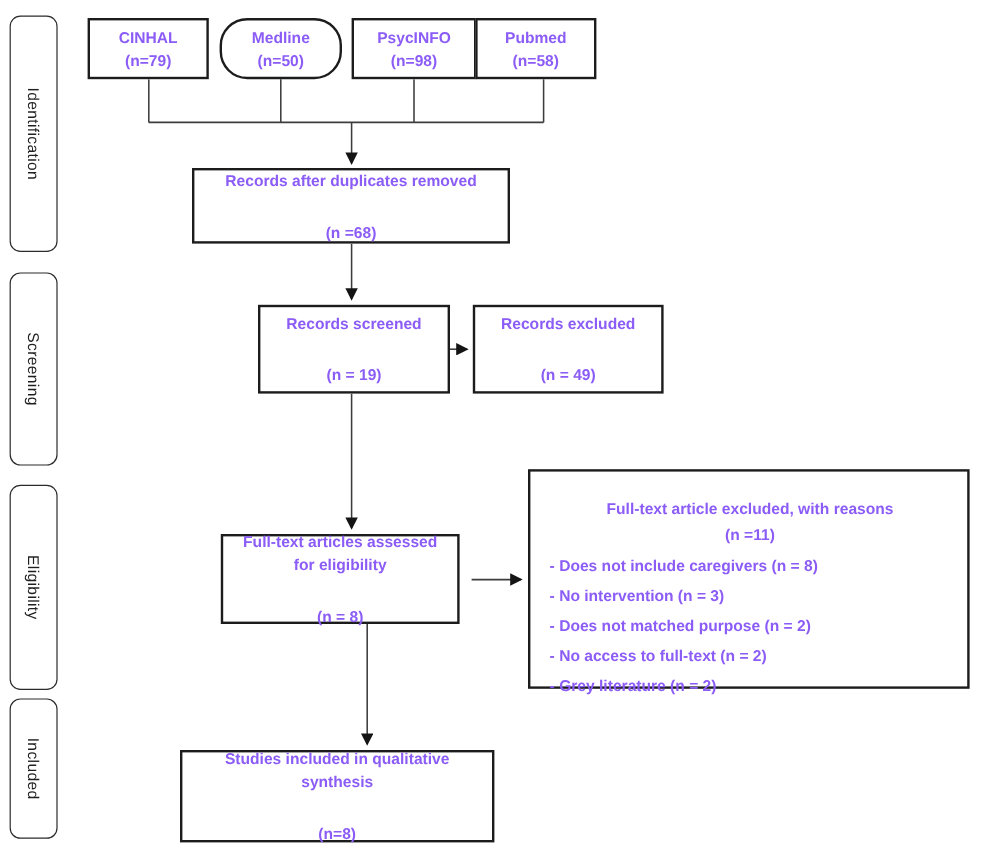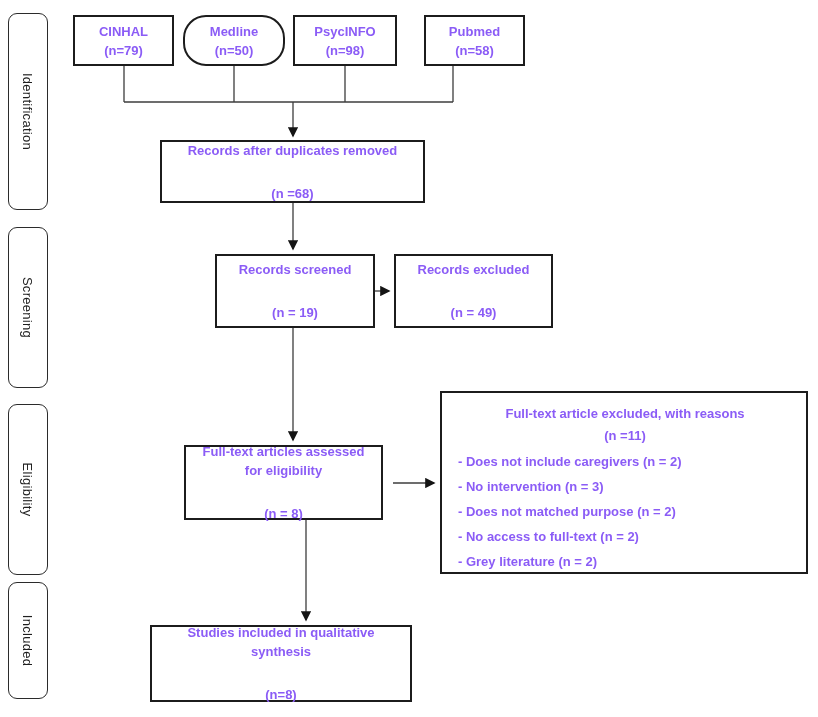--- a/index.html
+++ b/index.html
@@ -36,21 +36,21 @@
     color: #8b5cf6;
     padding: 4px 6px;
     font-weight: bold;
   }
   .fbox .count { margin-top: 24px; }
   .fbox.src .count { margin-top: 0; }
 
   
   .fbox.reasons-box {
     justify-content: flex-start;
-    padding: 10px 10px 6px 12px;
+    padding: 20px 10px 6px 12px;
     text-align: center;
     line-height: 24px;
   }
   .fbox.reasons-box .rtitle, .fbox.reasons-box .rcount { width: 100%; line-height: 22px; }
   .fbox.reasons-box .rlist { width: 100%; text-align: left; padding-left: 4px; margin-top: 2px; }
   .fbox.reasons-box .rlist div { line-height: 25px; }
 
   
   .stage {
     position: absolute;
@@ -123,21 +123,21 @@
     <div class="count">(n=79)</div>
   </div>
   <div class="fbox src" style="left:183px; top:15px; width:102px; height:51px;border-radius:23px;">
     <div>Medline</div>
     <div class="count">(n=50)</div>
   </div>
   <div class="fbox src" style="left:293px; top:15px; width:104px; height:51px;">
     <div>PsycINFO</div>
     <div class="count">(n=98)</div>
   </div>
-  <div class="fbox src" style="left:424px; top:15px; width:101px; height:51px;">
+  <div class="fbox src" style="left:396px; top:15px; width:101px; height:51px;">
     <div>Pubmed</div>
     <div class="count">(n=58)</div>
   </div>
 
   <div class="fbox" style="left:160px; top:140px; width:265px; height:63px;text-align:right;">
     <div>Records after duplicates removed</div>
     <div class="count">(n =68)</div>
   </div>
 
   <div class="fbox" style="left:215px; top:254px; width:160px; height:74px;">
@@ -153,21 +153,21 @@
   <div class="fbox" style="left:184px; top:445px; width:199px; height:75px;">
     <div>Full-text articles assessed</div>
     <div>for eligibility</div>
     <div class="count">(n = 8)</div>
   </div>
 
   <div class="fbox reasons-box" style="left:440px; top:391px; width:368px; height:183px;">
     <div class="rtitle">Full-text article excluded, with reasons</div>
     <div class="rcount">(n =11)</div>
     <div class="rlist">
-      <div>- Does not include caregivers (n = 2)</div>
+      <div>- Does not include caregivers (n = 8)</div>
       <div>- No intervention (n = 3)</div>
       <div>- Does not matched purpose (n = 2)</div>
       <div>- No access to full-text (n = 2)</div>
       <div>- Grey literature (n = 2)</div>
     </div>
   </div>
 
   <div class="fbox" style="left:150px; top:625px; width:262px; height:77px;">
     <div>Studies included in qualitative</div>
     <div>synthesis</div>

